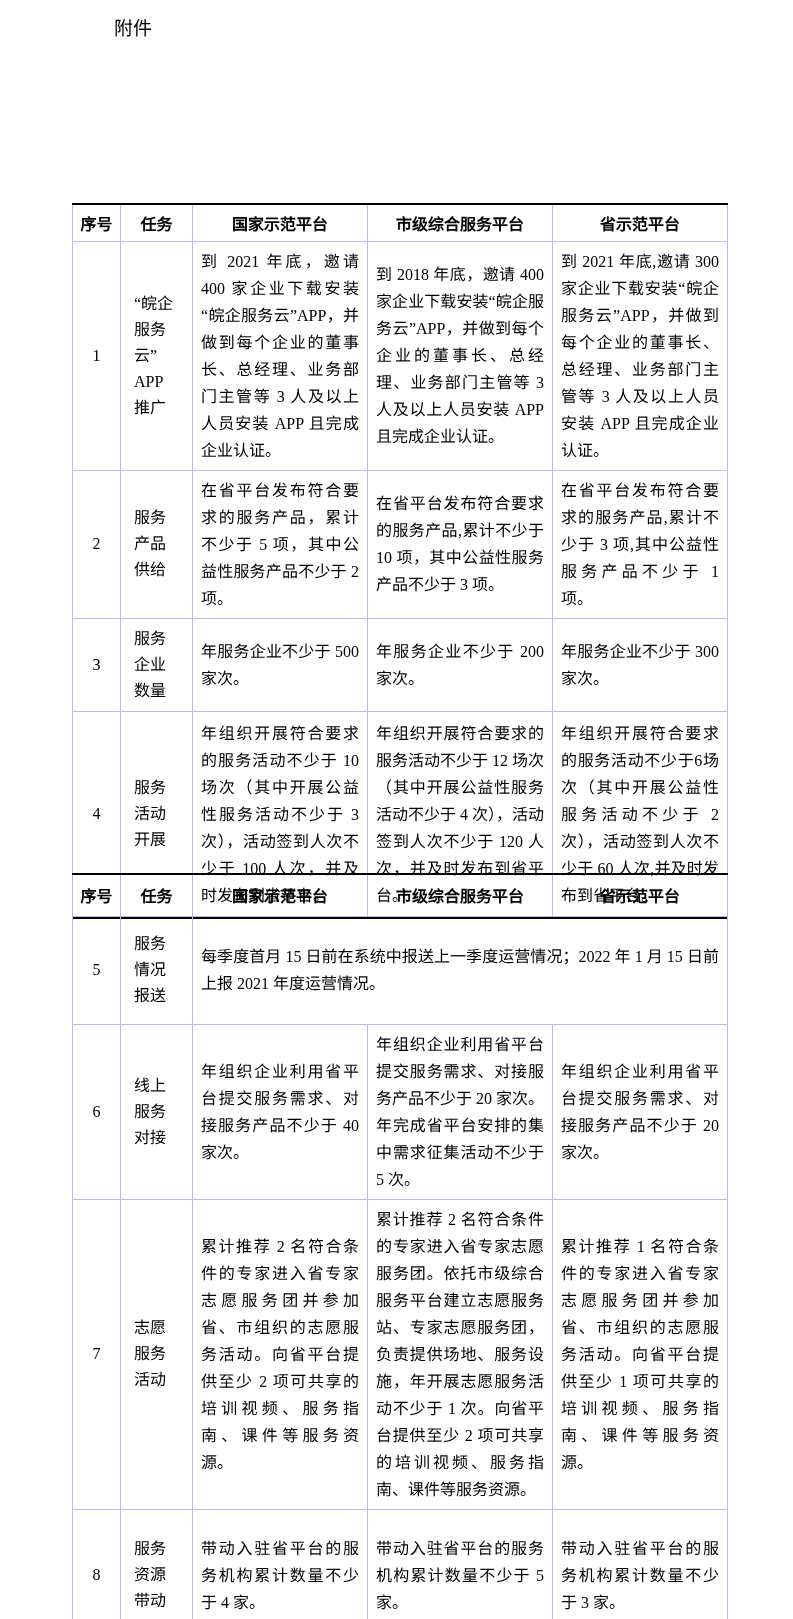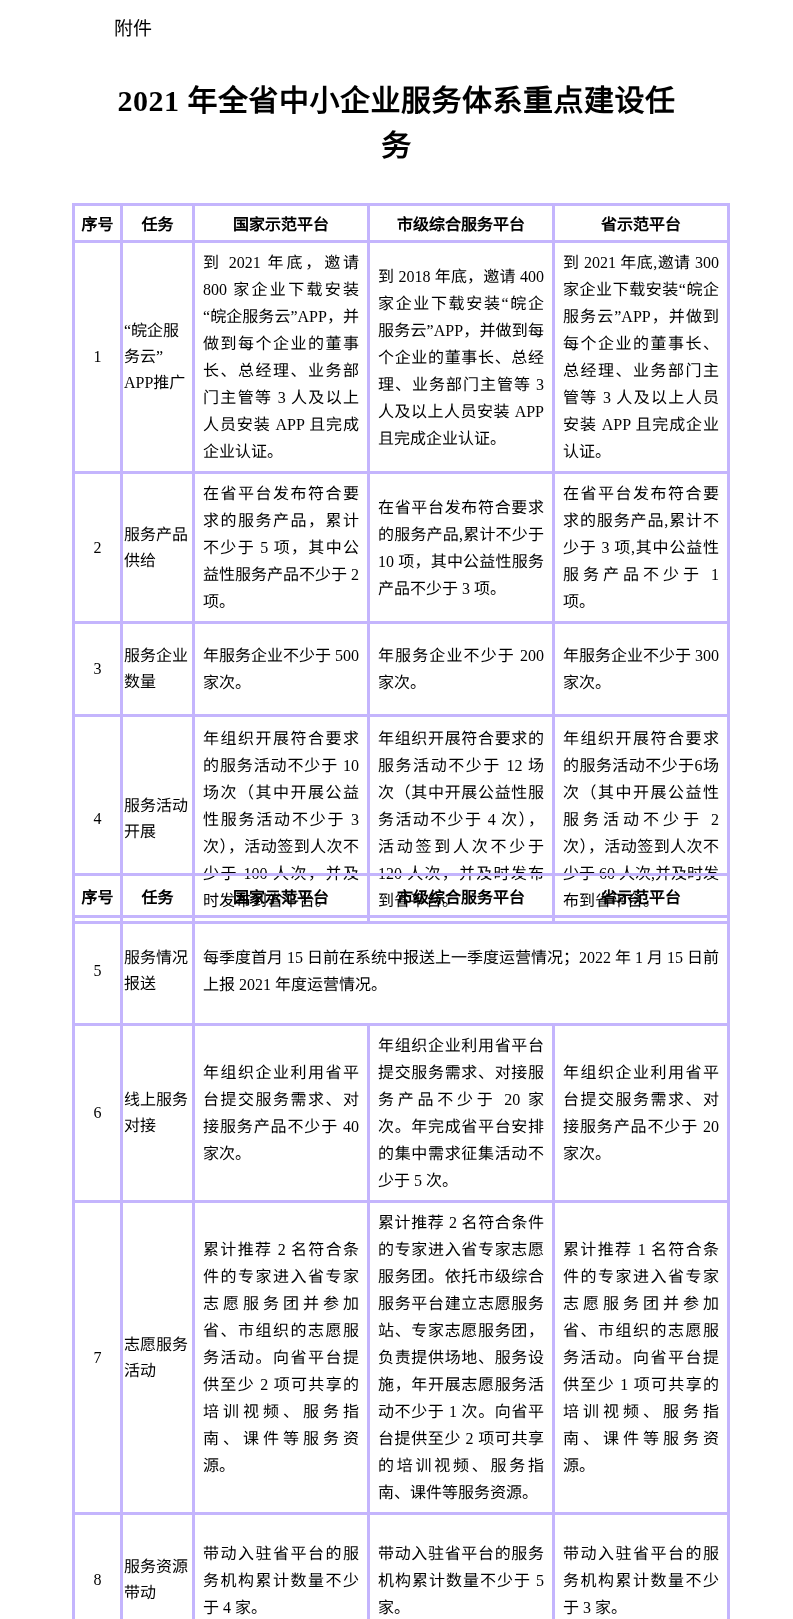--- a/index.html
+++ b/index.html
@@ -46,21 +46,21 @@
     table-layout: fixed;
     border-top: 2px solid #000;
     border-bottom: 2px solid #000;
     border-left: 1px solid #000;
     border-right: 1px solid #000;
   }
   table.tbl-1 { top: 203px; }
   table.tbl-2 { top: 873px; }
 
   .task-table th, .task-table td {
-    border: 3px solid #c4b5fd;
+    border: 1px solid #c4b5fd;
     vertical-align: middle;
     font-size: 16px;
     color: #000;
     overflow: hidden;
   }
   .task-table th {
     font-family: "Liberation Sans", "DejaVu Sans", sans-serif;
     font-weight: bold;
     font-size: 16px;
     text-align: center;
@@ -71,61 +71,57 @@
   .col-nat  { width: 175px; }
   .col-mun  { width: 185px; }
   .col-prov { width: 175px; }
 
   td.no-cell {
     text-align: center;
     font-size: 16px;
   }
   td.task-cell {
     text-align: left;
-    padding: 4px 1px;
+    padding: 4px 13px;
     line-height: 26px;
   }
   td.content-cell {
     text-align: justify;
     padding: 6px 8px;
     line-height: 27px;
   }
 </style>
 </head>
 <body>
 
 <div class="page">
 
   <div class="attachment">附件</div>
 
-  <div class="doc-title">
-    <span>2021 年全省中小企业服务体系重点建设任</span>
-    <span>务</span>
-  </div>
 
   <table class="task-table tbl-1">
     <colgroup>
       <col class="col-no">
         <col class="col-task">
         <col class="col-nat">
         <col class="col-mun">
         <col class="col-prov">
     </colgroup>
     <tbody>
         <tr style="height:37px;">
       <th>序号</th>
       <th>任务</th>
       <th>国家示范平台</th>
       <th>市级综合服务平台</th>
       <th>省示范平台</th>
     </tr>
     <tr style="height:192px;">
       <td class="no-cell">1</td>
       <td class="task-cell">“皖企服务云”APP推广</td>
-      <td class="content-cell">到 2021 年底，邀请 800 家企业下载安装“皖企服务云”APP，并做到每个企业的董事长、总经理、业务部门主管等 3 人及以上人员安装 APP 且完成企业认证。</td>
+      <td class="content-cell">到 2021 年底，邀请 400 家企业下载安装“皖企服务云”APP，并做到每个企业的董事长、总经理、业务部门主管等 3 人及以上人员安装 APP 且完成企业认证。</td>
       <td class="content-cell">到 2018 年底，邀请 400 家企业下载安装“皖企服务云”APP，并做到每个企业的董事长、总经理、业务部门主管等 3 人及以上人员安装 APP 且完成企业认证。</td>
       <td class="content-cell">到 2021 年底,邀请 300 家企业下载安装“皖企服务云”APP，并做到每个企业的董事长、总经理、业务部门主管等 3 人及以上人员安装 APP 且完成企业认证。</td>
     </tr>
     <tr style="height:133px;">
       <td class="no-cell">2</td>
       <td class="task-cell">服务产品供给</td>
       <td class="content-cell">在省平台发布符合要求的服务产品，累计不少于 5 项，其中公益性服务产品不少于 2 项。</td>
       <td class="content-cell">在省平台发布符合要求的服务产品,累计不少于 10 项，其中公益性服务产品不少于 3 项。</td>
       <td class="content-cell">在省平台发布符合要求的服务产品,累计不少于 3 项,其中公益性服务产品不少于 1 项。</td>
     </tr>

